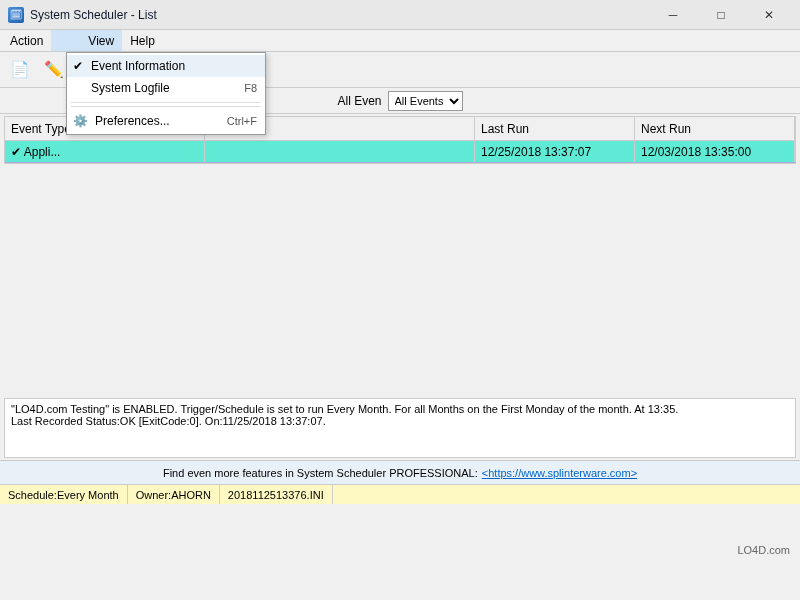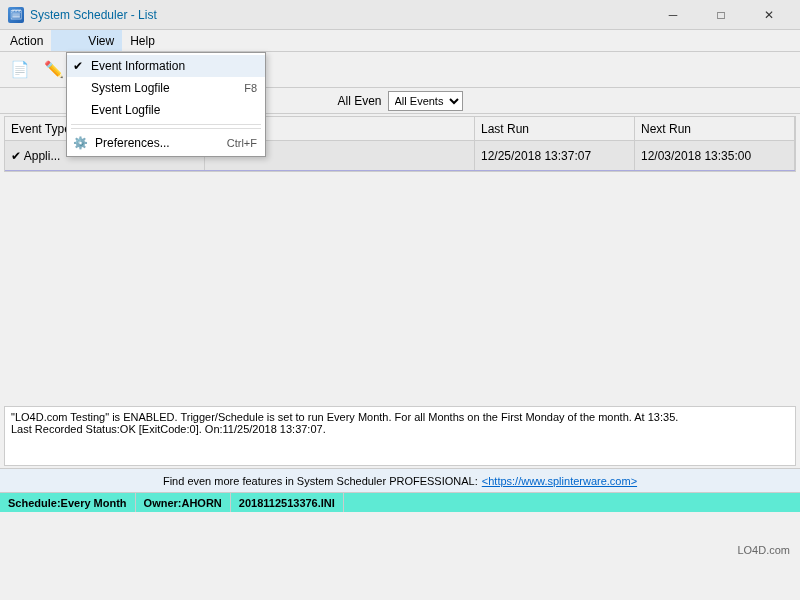--- a/index.html
+++ b/index.html
@@ -34,21 +34,21 @@
       background: linear-gradient(135deg, #4a90d9, #2060b0);
       border-radius: 2px;
       display: flex;
       align-items: center;
       justify-content: center;
       color: white;
       font-size: 10px;
     }
     .title-text {
       font-size: 12px;
-      color: #0369a1;
+      color: #0f172a;
     }
     .title-bar-controls {
       display: flex;
       gap: 2px;
     }
     .title-btn {
       width: 46px;
       height: 30px;
       background: transparent;
       border: none;
@@ -145,22 +145,22 @@
       padding: 4px 6px;
       border-right: 1px solid #ccc;
       font-size: 12px;
       font-weight: normal;
       display: flex;
       align-items: center;
     }
     .table-row-selected {
       display: grid;
       grid-template-columns: 200px 1fr 160px 160px;
-      background: #e5e5e5;
-      height: 30px;
+      background: #5eead4;
+      height: 22px;
       border-bottom: 1px solid #aad;
     }
     .td {
       padding: 3px 6px;
       border-right: 1px solid #ccc;
       font-size: 12px;
       display: flex;
       align-items: center;
       white-space: nowrap;
       overflow: hidden;
@@ -191,26 +191,25 @@
       text-align: right;
     }
     .promo-link {
       color: #0066cc;
       text-decoration: underline;
       cursor: pointer;
     }
 
     
     .status-bar {
-      background: #5eead4;
+      background: #fef9c3;
       border-top: 1px solid #ccc;
       height: 20px;
       display: flex;
       align-items: center;
-      font-weight: bold;
     }
     .status-segment {
       padding: 0 8px;
       border-right: 1px solid #ccc;
       height: 100%;
       display: flex;
       align-items: center;
       font-size: 11px;
     }
     .dropdown-menu {
@@ -362,23 +361,20 @@
 <div class="dropdown-menu">
 
   <div class="dropdown-item checked-item">
     <span class="check">✔</span>
     <span>Event Information</span>
   </div>
   <div class="dropdown-item">
     <span>System Logfile</span>
     <span class="shortcut">F8</span>
   </div>
-  <div class="dropdown-item">
-    <span>Event Logfile</span>
-  </div>
   <div class="menu-separator"></div>
   <div class="menu-separator"></div>
   <div class="dropdown-item has-icon">
     <span class="item-icon">⚙️</span>
     <span>Preferences...</span>
     <span class="shortcut">Ctrl+F</span>
   </div>
 </div>
 
 </body></html>

